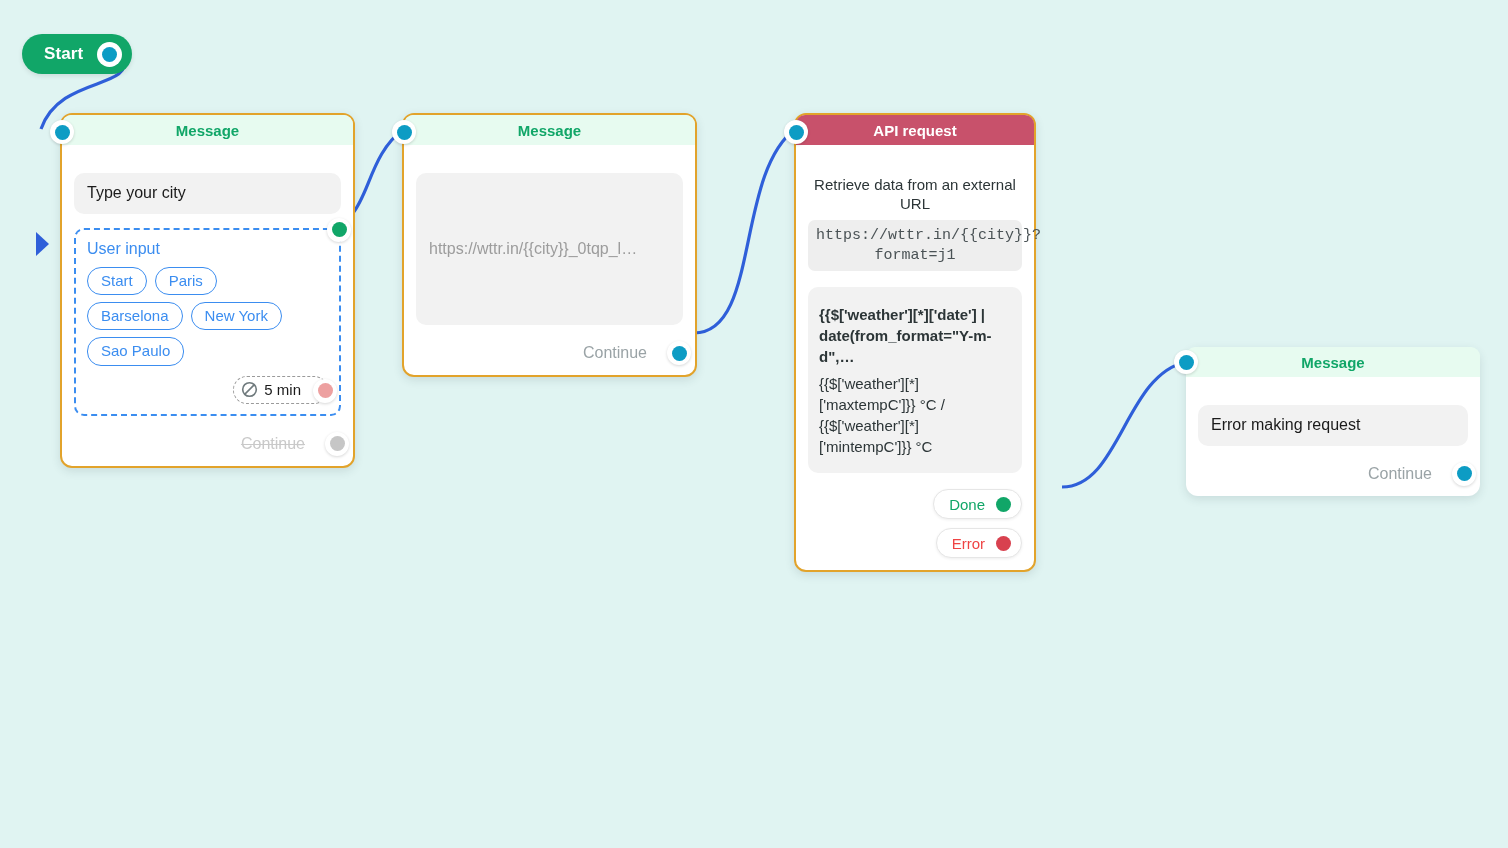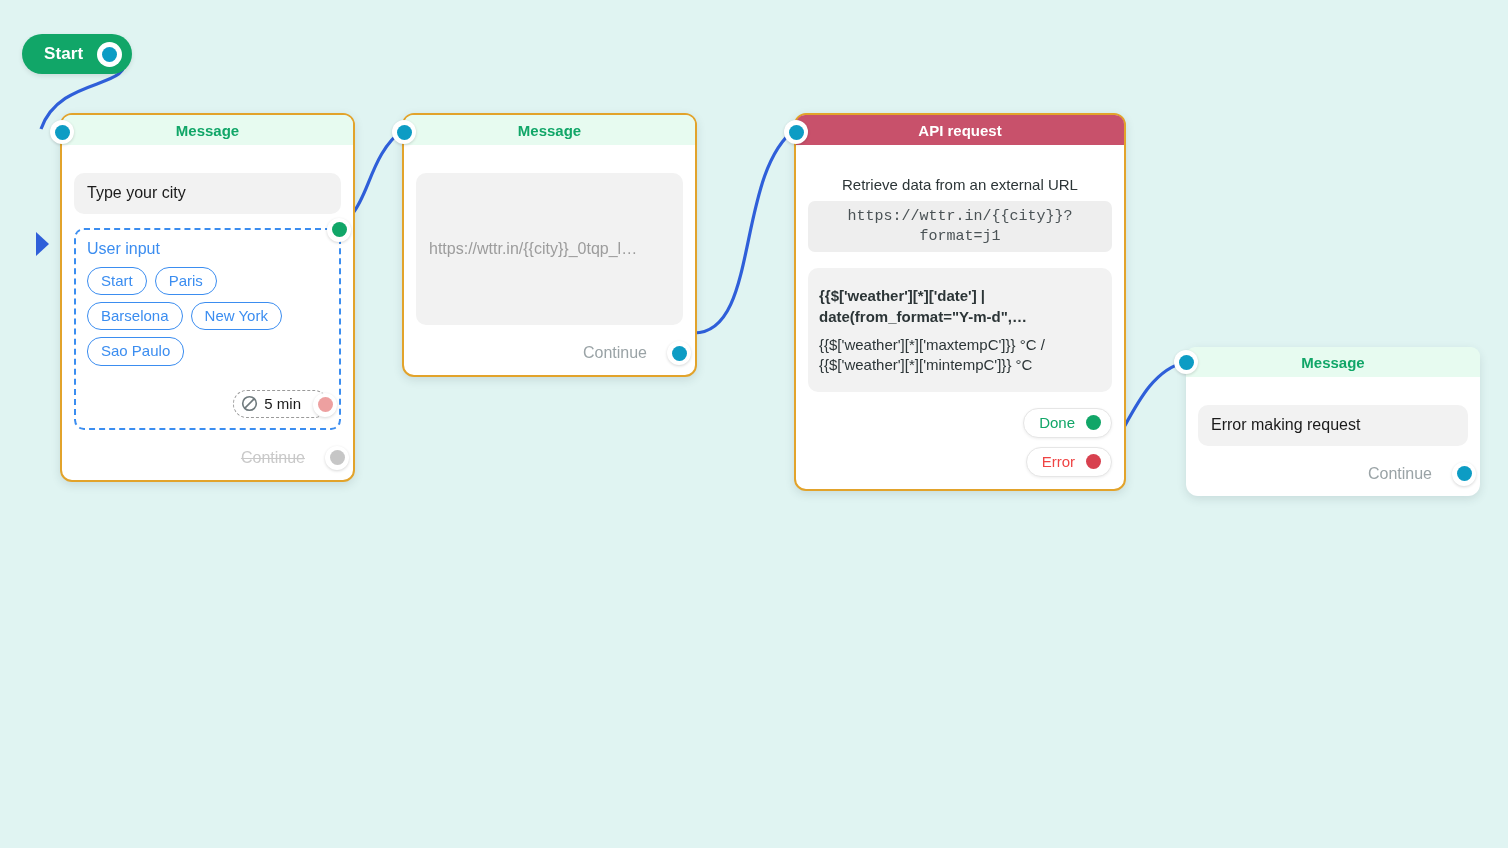--- a/index.html
+++ b/index.html
@@ -145,21 +145,21 @@
   .chip {
     border: 1.6px solid #3b8df0;
     color: #3b8df0;
     border-radius: 14px;
     padding: 3px 13px;
     font-size: 15px;
     background: #fff;
     line-height: 1.35;
   }
   .timeout-chip {
-    margin-top: 24px;
+    margin-top: 10px;
     margin-left: auto;
     width: fit-content;
     border: 1.5px dashed #9a9a9a;
     border-radius: 16px;
     height: 28px;
     padding: 0 26px 0 7px;
     display: flex;
     align-items: center;
     gap: 6px;
     position: relative;
@@ -381,21 +381,21 @@
     </div>
 
     <div class="foot">
       <span class="foot-label">Continue</span>
       <span class="port" style="position:relative; left:0; top:0;">
           <i class="teal"></i>
         </span>
     </div>
   </div>
 
-  <div class="node bordered" style="left:794px; top:113px; width:332px;">
+  <div class="node bordered" style="left:794px; top:113px; width:242px;">
 
     <div class="port in" style="top:5px;">
         <i class="teal"></i>
       </div>
 
     <div class="node-head api">API request</div>
 
     <div class="node-body">
       <div class="api-desc">Retrieve data from an external URL</div>
 

